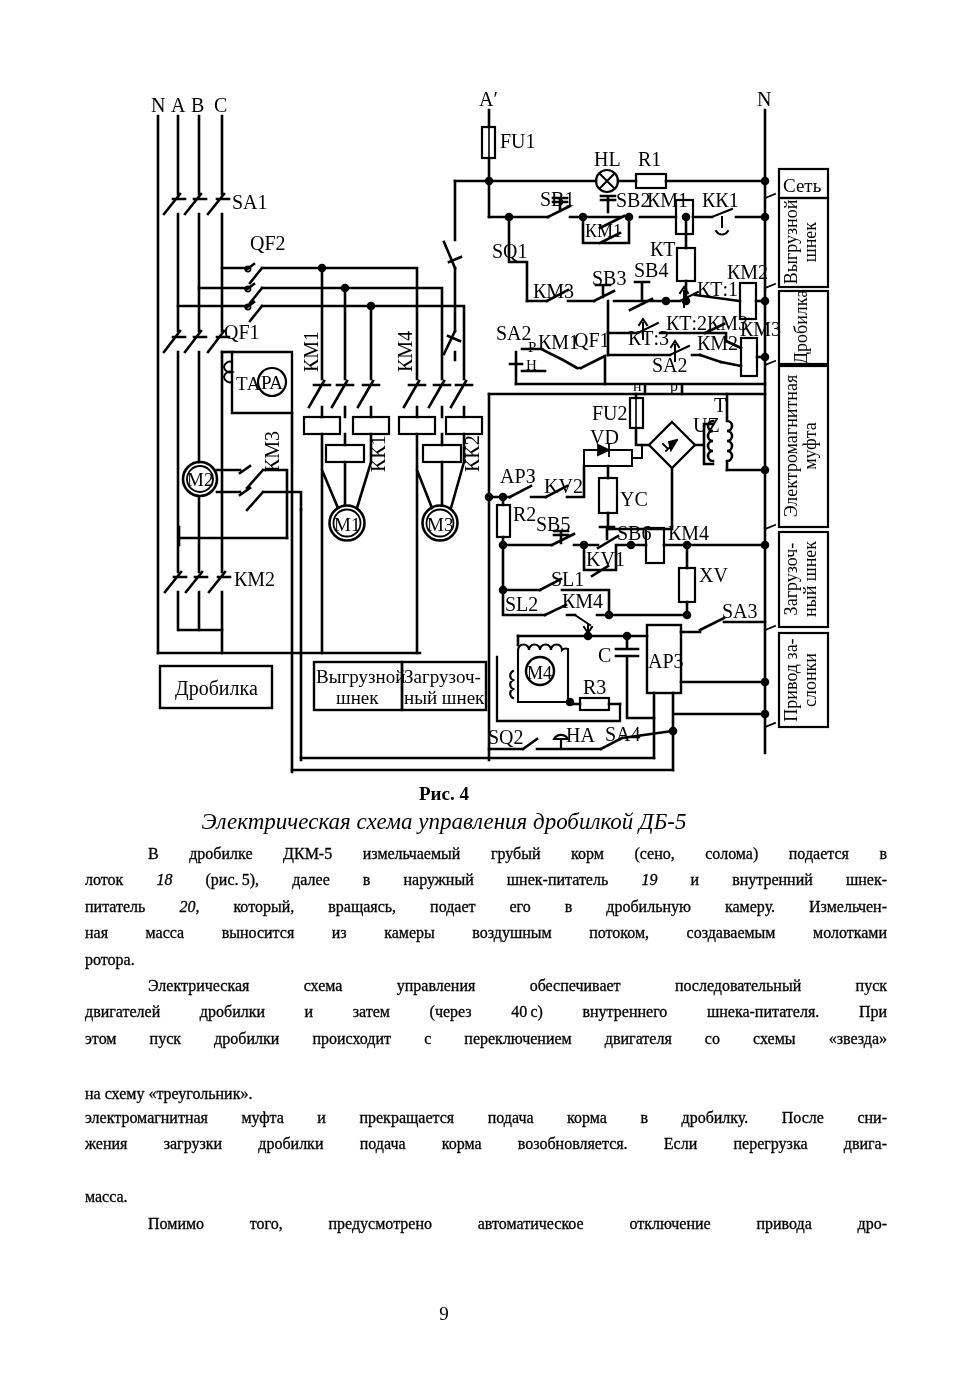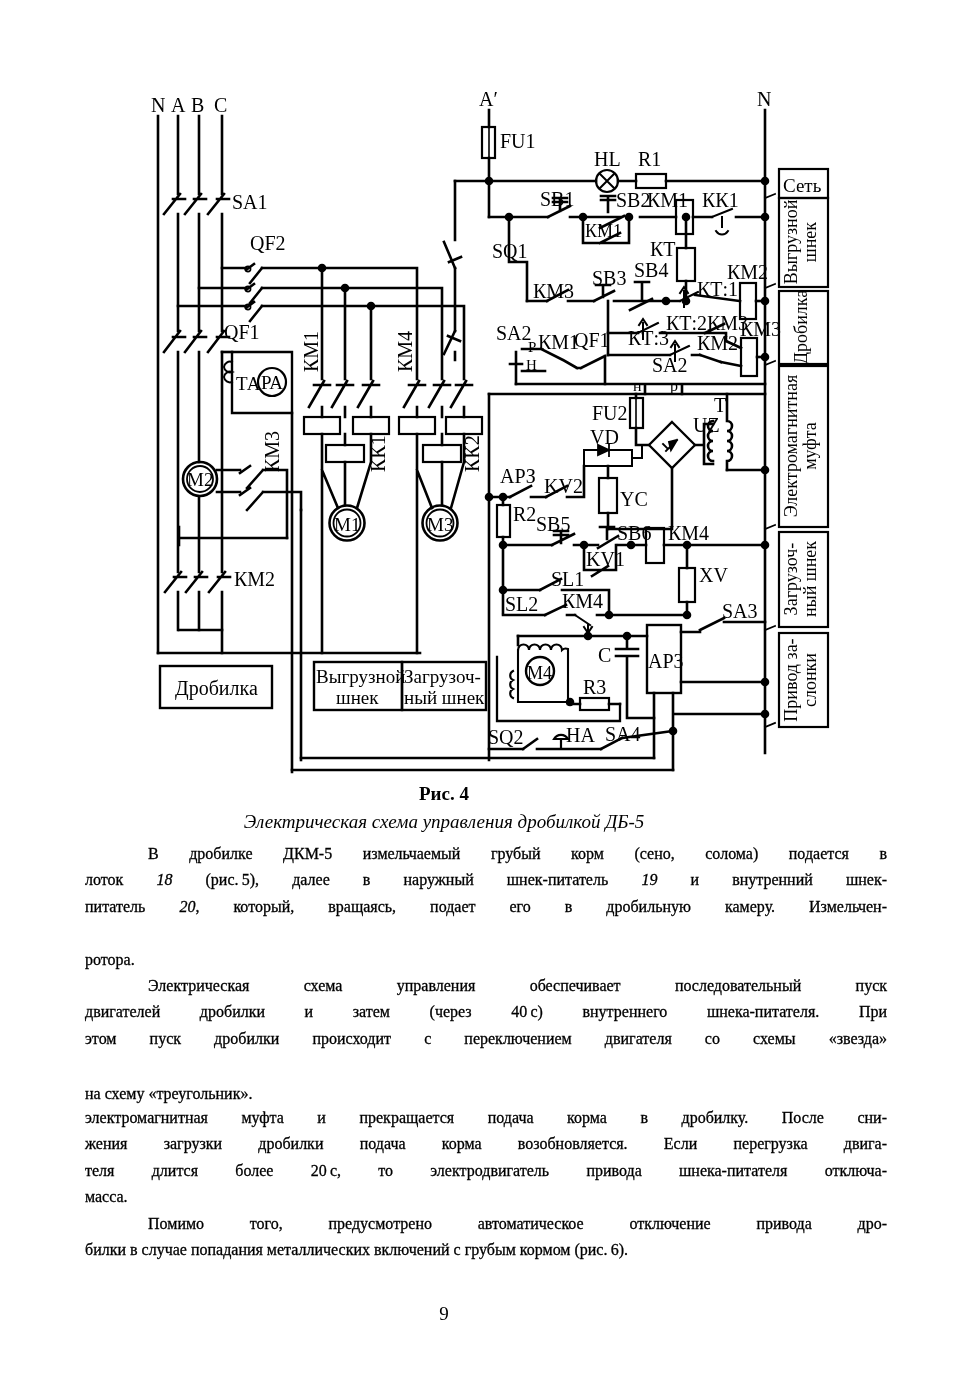--- a/index.html
+++ b/index.html
@@ -415,47 +415,46 @@
 <text x="797" y="579" font-size="18" stroke="none" transform="rotate(-90 797 579)" text-anchor="middle">Загрузоч-</text>
 <text x="816" y="579" font-size="18" stroke="none" transform="rotate(-90 816 579)" text-anchor="middle">ный шнек</text>
 
 <rect x="779" y="633" width="49" height="94" stroke-width="2.2"></rect>
 <text x="797" y="680" font-size="18" stroke="none" transform="rotate(-90 797 680)" text-anchor="middle">Привод за-</text>
 <text x="816" y="680" font-size="18" stroke="none" transform="rotate(-90 816 680)" text-anchor="middle">слонки</text>
 </svg>
 
 <div class="cap" style="top:783px;font-size:19px;font-weight:bold;line-height:22px">Рис. 4</div>
 
-<div class="cap" style="top:810px;font-size:19px;font-style:italic;line-height:24px">Электрическая схема управления дробилкой ДБ-5</div>
+<div class="cap" style="top:810px;font-size:23px;font-style:italic;line-height:24px">Электрическая схема управления дробилкой ДБ-5</div>
 
 <div class="ln j" style="top:841px;text-indent:63px">В дробилке ДКМ-5 измельчаемый грубый корм (сено, солома) подается в</div>
 
 <div class="ln j" style="top:867.4px">лоток <i>18</i> (рис. 5), далее в наружный шнек-питатель <i>19</i> и внутренний шнек-</div>
 
 <div class="ln j" style="top:893.8px">питатель <i>20</i>, который, вращаясь, подает его в дробильную камеру. Измельчен-</div>
 
+<div class="ln j" style="top:920.2px">ная масса выносится из камеры воздушным потоком, создаваемым молотками</div>
 
 <div class="ln" style="top:946.6px">ротора.</div>
 
 <div class="ln j" style="top:973px;text-indent:63px">Электрическая схема управления обеспечивает последовательный пуск</div>
 
 <div class="ln j" style="top:999.4px">двигателей дробилки и затем (через 40 с) внутреннего шнека-питателя. При</div>
 
 <div class="ln j" style="top:1025.8px">этом пуск дробилки происходит с переключением двигателя со схемы «звезда»</div>
 
 <div class="ln" style="top:1081px">на схему «треугольник».</div>
 
 
 <div class="ln j" style="top:1131.4px">жения загрузки дробилки подача корма возобновляется. Если перегрузка двига-</div>
 
 <div class="ln j" style="top:1105px">электромагнитная муфта и прекращается подача корма в дробилку. После сни-</div>
 
-<div class="ln j" style="top:1157.8px">теля длится более 20 с, то электродвигатель привода шнека-питателя отключа-</div>
 
 <div class="ln" style="top:1184.2px">масса.</div>
 
 <div class="ln j" style="top:1210.6px;text-indent:63px">Помимо того, предусмотрено автоматическое отключение привода дро-</div>
 
-<div class="ln" style="top:1237px">билки в случае попадания металлических включений с грубым кормом (рис. 6).</div>
 
 <div class="cap" style="top:1303px;font-size:19px">9</div>
 
 </div>
 
 </body></html>

